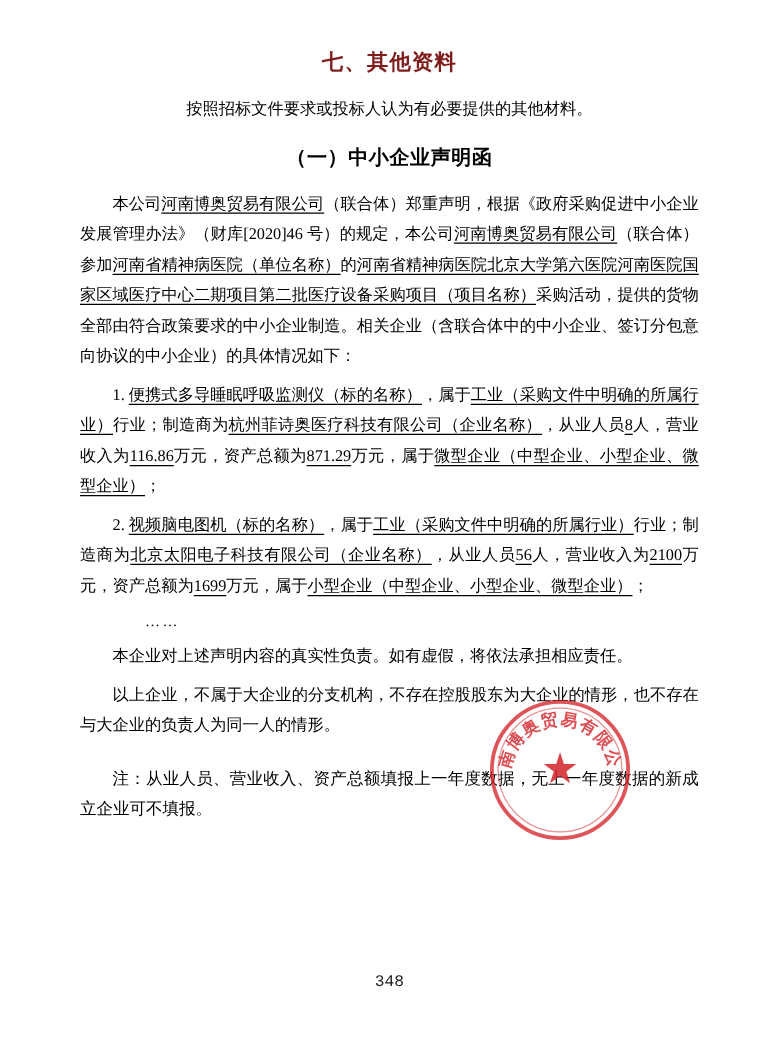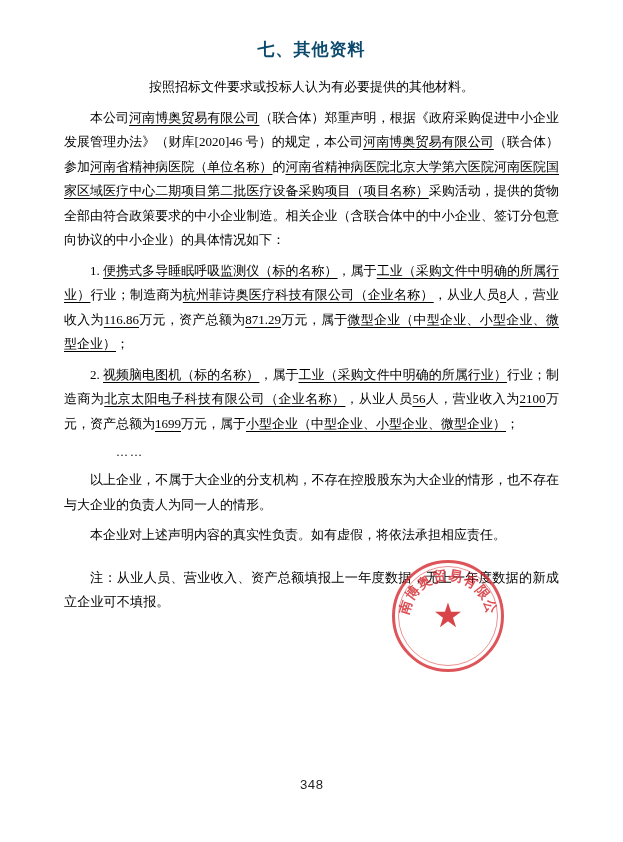--- a/index.html
+++ b/index.html
@@ -25,21 +25,21 @@
     left: 64px;
     top: 30px;
     width: 495px;
   }
   h1.section-title {
     font-size: 17px;
     font-weight: bold;
     text-align: center;
     margin: 8px 0 14px 0;
     letter-spacing: 1px;
-    color: #0c4a6e;
+    color: #7f1d1d;
   }
   h2.sub-title {
     font-size: 16px;
     font-weight: bold;
     text-align: center;
     margin: 16px 0 14px 0;
     letter-spacing: 0.5px;
     color: #000;
   }
   p.para {
@@ -163,32 +163,33 @@
 <body>
 
 <div class="page">
 
   <div class="content">
 
     <h1 class="section-title">七、其他资料</h1>
 
     <p class="para center-note">按照招标文件要求或投标人认为有必要提供的其他材料。</p>
 
+    <h2 class="sub-title">（一）中小企业声明函</h2>
 
     <p class="para indent"><span>本公司</span><span class="u">河南博奥贸易有限公司</span><span>（联合体）郑重声明，根据《政府采购促进中小企业发展管理办法》（财库[2020]46 号）的规定，本公司</span><span class="u">河南博奥贸易有限公司</span><span>（联合体）参加</span><span class="u">河南省精神病医院（单位名称）</span><span>的</span><span class="u">河南省精神病医院北京大学第六医院河南医院国家区域医疗中心二期项目第二批医疗设备采购项目（项目名称）</span><span>采购活动，提供的货物全部由符合政策要求的</span><span class="b">中小企业制造</span><span>。相关企业（含联合体中的中小企业、签订分包意向协议的中小企业）的具体情况如下：</span></p>
 
     <p class="para num-item"><span>1.</span> <span class="u">便携式多导睡眠呼吸监测仪（标的名称）</span><span>，属于</span><span class="u">工业（采购文件中明确的所属行业）</span><span>行业；制造商为</span><span class="u">杭州菲诗奥医疗科技有限公司（企业名称）</span><span>，从业人员</span><span class="u">8</span><span>人，营业收入为</span><span class="u">116.86</span><span>万元，资产总额为</span><span class="u">871.29</span><span>万元，属于</span><span class="u">微型企业（中型企业、小型企业、微型企业）</span><span>；</span></p>
 
     <p class="para num-item"><span>2.</span> <span class="u">视频脑电图机（标的名称）</span><span>，属于</span><span class="u">工业（采购文件中明确的所属行业）</span><span>行业；制造商为</span><span class="u">北京太阳电子科技有限公司（企业名称）</span><span>，从业人员</span><span class="u">56</span><span>人，营业收入为</span><span class="u">2100</span><span>万元，资产总额为</span><span class="u">1699</span><span>万元，属于</span><span class="u">小型企业（中型企业、小型企业、微型企业）</span><span>；</span></p>
 
     <p class="dots">……</p>
 
+    <p class="para indent">本企业对上述声明内容的真实性负责。如有虚假，将依法承担相应责任。</p>
+
     <p class="para indent">以上企业，不属于大企业的分支机构，不存在控股股东为大企业的情形，也不存在与大企业的负责人为同一人的情形。</p>
-
-    <p class="para indent">本企业对上述声明内容的真实性负责。如有虚假，将依法承担相应责任。</p>
 
     <div class="sign-block">
     </div>
 
     <p class="footnote">注：从业人员、营业收入、资产总额填报上一年度数据，无上一年度数据的新成立企业可不填报。</p>
 
   </div>
 
   <div class="seal">
     <div class="ring"></div>

